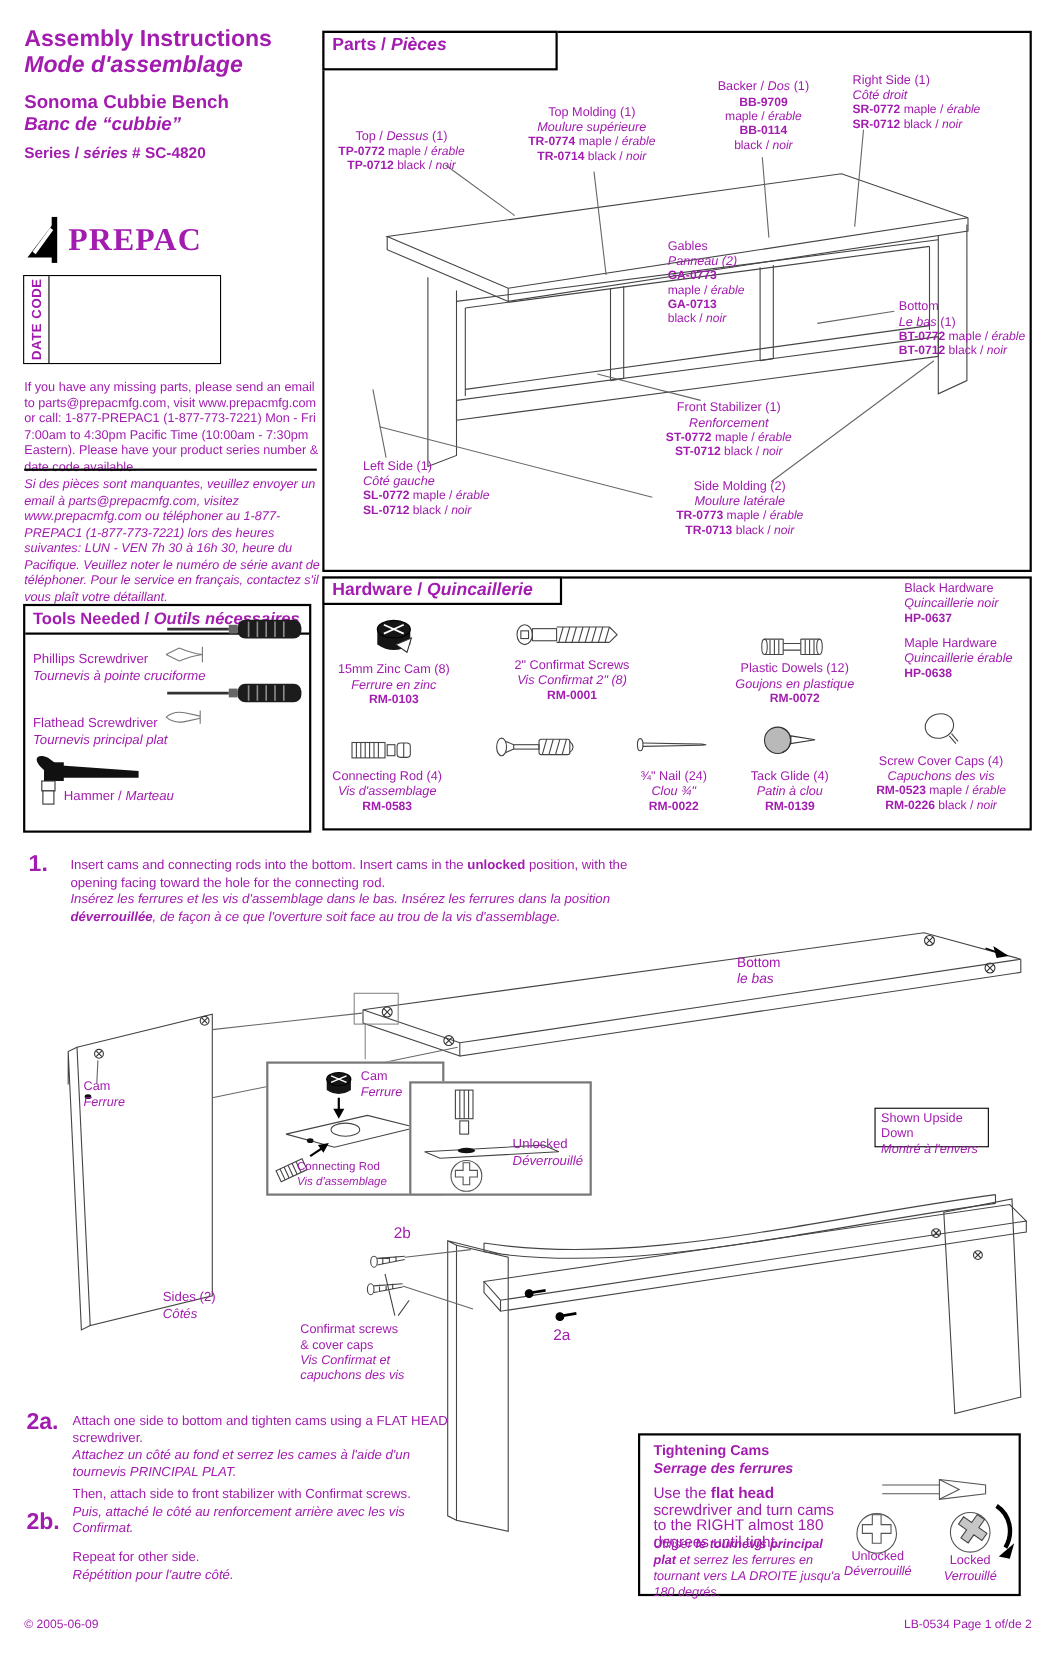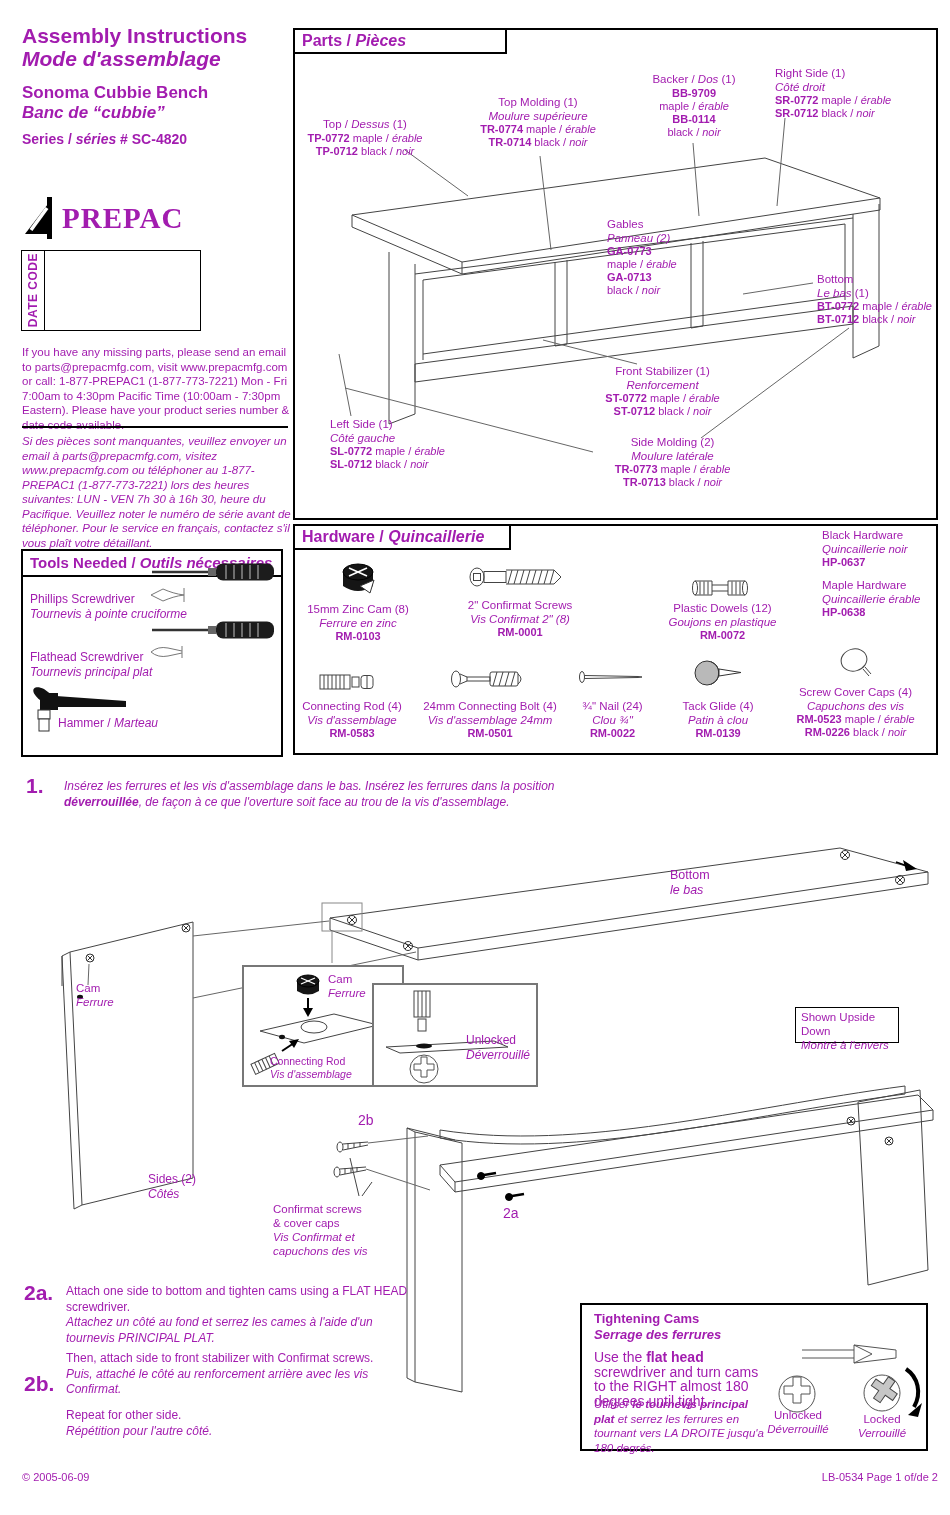--- a/index.html
+++ b/index.html
@@ -117,21 +117,21 @@
     <rect x="14" y="9" width="18" height="17" fill="#111"></rect>
     <polygon points="30,12 100,17 100,23 30,23" fill="#111"></polygon>
     <rect x="12" y="26" width="12" height="9" fill="#fff" stroke="#333"></rect>
     <rect x="13" y="35" width="10" height="12" fill="#fff" stroke="#333"></rect>
   </svg>
   <div class="abs" style="left:58px; top:716px; font-size:12px;">
     <span>Hammer /</span> <i>Marteau</i>
   </div>
 
   <div class="abs box2" style="left:293px; top:28px; width:645px; height:492px;"></div>
-  <div class="abs hdrbox" style="left:293px; top:28px; width:214px; height:26px;">
+  <div class="abs hdrbox" style="left:293px; top:28px; width:214px; height:36px;">
     <span>Parts /</span> <i>Pièces</i>
   </div>
 
   <svg class="abs" style="left:293px; top:28px;" width="645" height="492" viewBox="0 0 645 492" fill="none" stroke="#444" stroke-width="1">
     <path d="M59,187 L472,130 L587,170 L169,234 Z"></path>
     <path d="M169,234 L169,246 L587,182 L587,170"></path>
     <path d="M59,187 L59,199 L169,246"></path>
     <path d="M96,224 L96,396 L122,386 L122,236"></path>
     <path d="M560,186 L560,330 L586,318 L586,176"></path>
     <path d="M122,246 L560,190"></path>
@@ -297,44 +297,40 @@
   <div class="abs plabel" style="left:822px; top:579px; width:112px;">
     <div class="nm">Maple Hardware</div>
     <div class="nm i">Quincaillerie érable</div>
     <div class="cl b">HP-0638</div>
   </div>
   <div class="abs plabel ctr" style="left:287px; top:700px; width:130px;">
     <div class="nm">Connecting Rod (4)</div>
     <div class="nm i">Vis d'assemblage</div>
     <div class="cl b">RM-0583</div>
   </div>
-  <div class="abs plabel ctr" style="left:410px; top:700px; width:160px;">
-    <div class="nm">24mm Connecting Bolt (4)</div>
-    <div class="nm i">Vis d'assemblage 24mm</div>
-    <div class="cl b">RM-0501</div>
-  </div>
   <div class="abs plabel ctr" style="left:565px; top:700px; width:95px;">
     <div class="nm">¾" Nail (24)</div>
     <div class="nm i">Clou ¾"</div>
     <div class="cl b">RM-0022</div>
   </div>
   <div class="abs plabel ctr" style="left:663px; top:700px; width:110px;">
     <div class="nm">Tack Glide (4)</div>
     <div class="nm i">Patin à clou</div>
     <div class="cl b">RM-0139</div>
   </div>
   <div class="abs plabel ctr" style="left:778px; top:686px; width:155px;">
     <div class="nm">Screw Cover Caps (4)</div>
     <div class="nm i">Capuchons des vis</div>
     <div class="cl"><b>RM-0523</b> <span>maple /</span> <i>érable</i></div>
     <div class="cl"><b>RM-0226</b> <span>black /</span> <i>noir</i></div>
   </div>
 
   <div class="abs step-num" style="left:26px; top:774px;">1.</div>
   <div class="abs" style="left:64px; top:779px; width:520px; font-size:12px; line-height:15.5px;">
+    <div><span>Insert cams and connecting rods into the bottom. Insert cams in the </span><b>unlocked</b><span> position, with the opening facing toward the hole for the connecting rod.</span></div>
     <div class="i"><span>Insérez les ferrures et les vis d'assemblage dans le bas. Insérez les ferrures dans la position </span><b>déverrouillée</b><span>, de façon à ce que l'overture soit face au trou de la vis d'assemblage.</span></div>
   </div>
 
   <svg class="abs" style="left:0; top:840px;" width="950" height="560" viewBox="0 0 950 560" fill="none" stroke="#444" stroke-width="1">
 
     <path d="M330,78 L840,8 L928,32 L418,108 Z"></path>
     <path d="M418,108 L418,120 L928,44 L928,32"></path>
     <path d="M330,78 L330,90 L418,120"></path>
     <g stroke="#333">
       <circle cx="845" cy="15" r="4.5"></circle>

